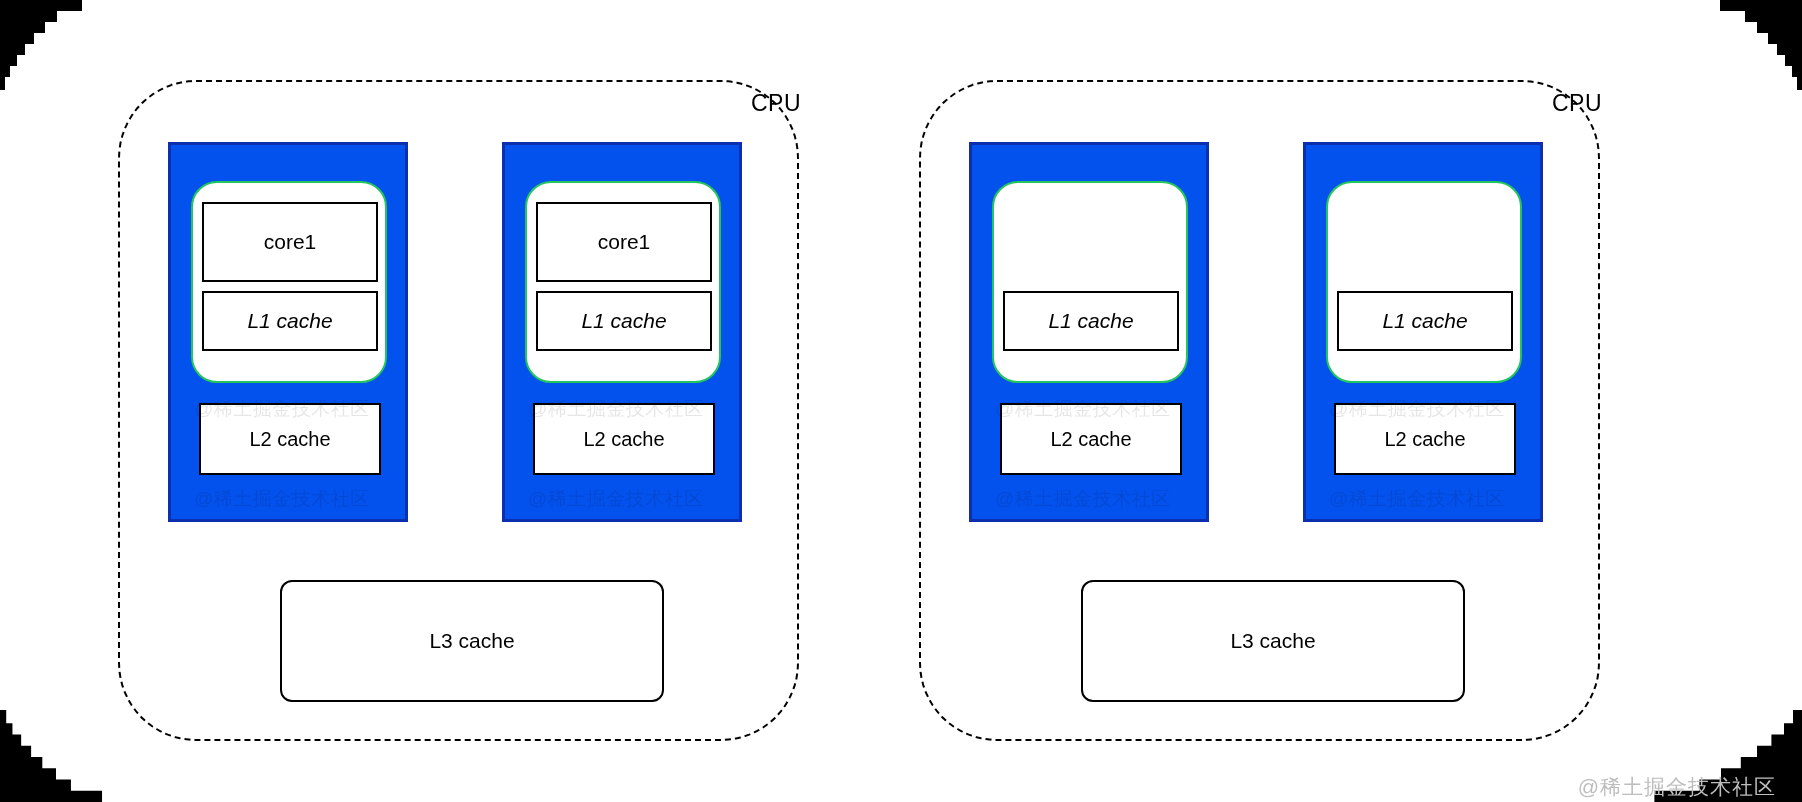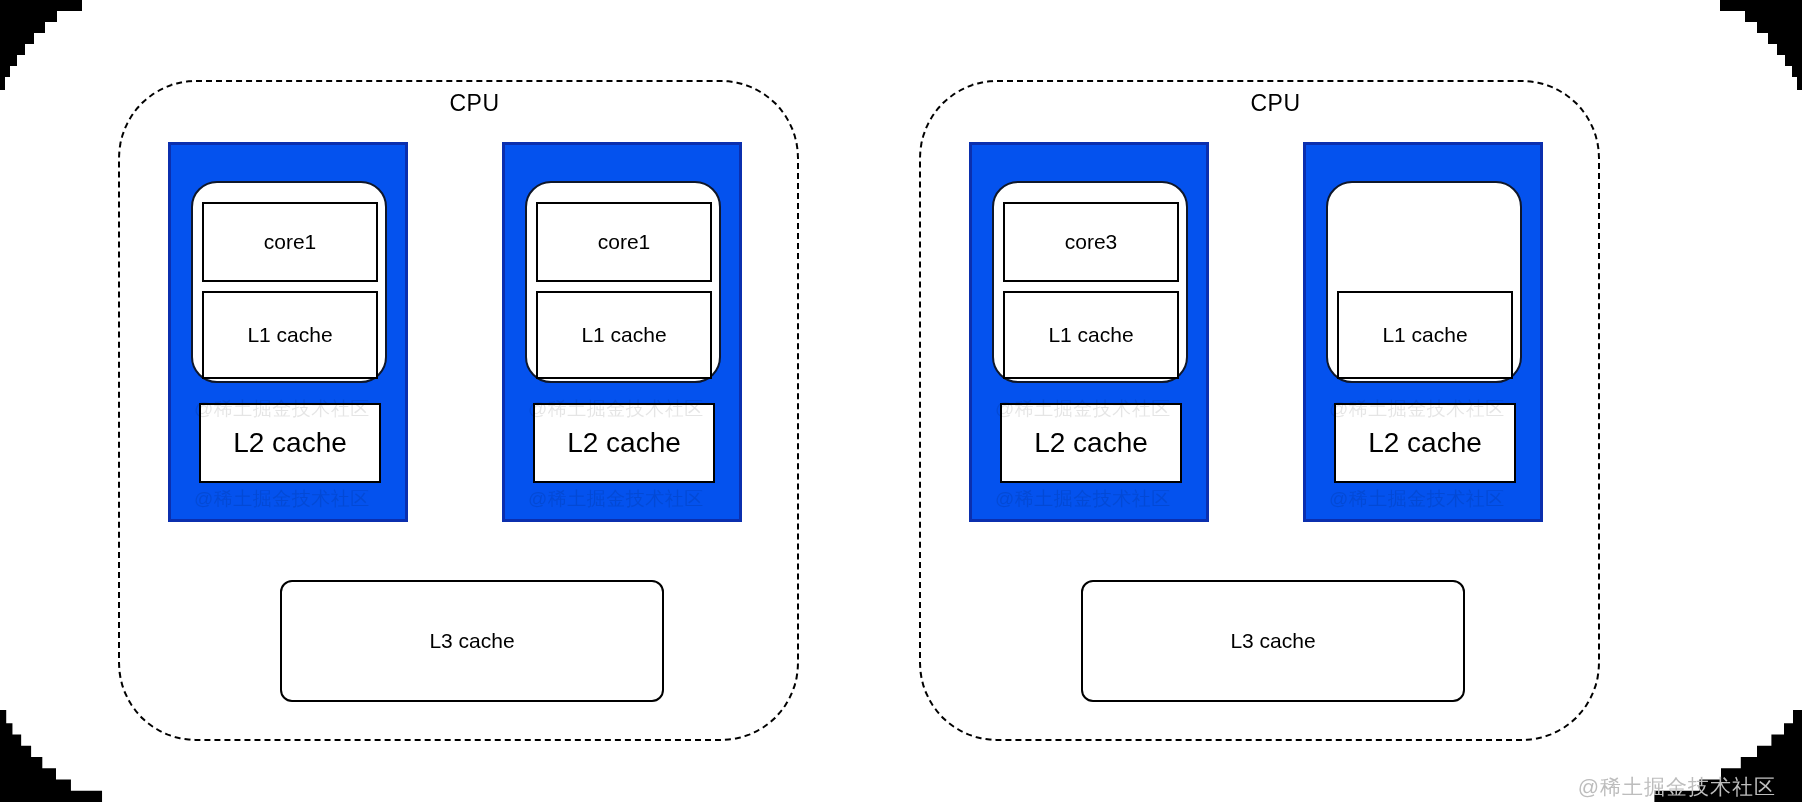--- a/index.html
+++ b/index.html
@@ -22,23 +22,23 @@
     height: 661px;
     border: 2px dashed #000000;
     border-radius: 78px;
   }
   .pkg-left  { left: 118px; }
   .pkg-right { left: 919px; }
 
   .cpu-label {
     position: absolute;
     top: 8px;
-    left: 16px;
+    left: 4px;
     width: 100%;
-    text-align: center;
+    text-align: right;
     font-size: 23px;
     letter-spacing: 0.5px;
   }
 
   
   .core-col {
     position: absolute;
     top: 60px;
     width: 240px;
     height: 380px;
@@ -49,49 +49,49 @@
   .col-2 { left: 382px; }
 
   
   .core-group {
     position: absolute;
     left: 20px;
     top: 36px;
     width: 196px;
     height: 202px;
     background: #ffffff;
-    border: 2px solid #0f172a;
+    border: 2px solid #22c55e;
     border-radius: 26px;
   }
   .ibox {
     position: absolute;
     left: 9px;
     width: 176px;
     background: #ffffff;
     border: 2px solid #000000;
     display: flex;
     align-items: center;
     justify-content: center;
     font-size: 21px;
   }
   .core-box { top: 19px;  height: 80px; }
-  .l1-box   { top: 108px; height: 88px; }
+  .l1-box   { top: 108px; height: 60px; font-style: italic; }
 
   .l2-box {
     position: absolute;
     left: 28px;
     top: 258px;
     width: 182px;
-    height: 80px;
+    height: 72px;
     background: #ffffff;
     border: 2px solid #000000;
     display: flex;
     align-items: center;
     justify-content: center;
-    font-size: 28px;
+    font-size: 20px;
   }
 
   .l3-box {
     position: absolute;
     left: 160px;
     top: 498px;
     width: 384px;
     height: 122px;
     background: #ffffff;
     border: 2px solid #000000;
@@ -156,21 +156,20 @@
     </div>
 
     <div class="l3-box">L3 cache</div>
   </div>
 
   <div class="pkg pkg-right">
     <div class="cpu-label">CPU</div>
 
     <div class="core-col col-1">
       <div class="core-group">
-        <div class="ibox core-box">core3</div>
         <div class="ibox l1-box">L1 cache</div>
       </div>
       <div class="l2-box">L2 cache</div>
     </div>
 
     <div class="core-col col-2">
       <div class="core-group">
         <div class="ibox l1-box">L1 cache</div>
       </div>
       <div class="l2-box">L2 cache</div>

